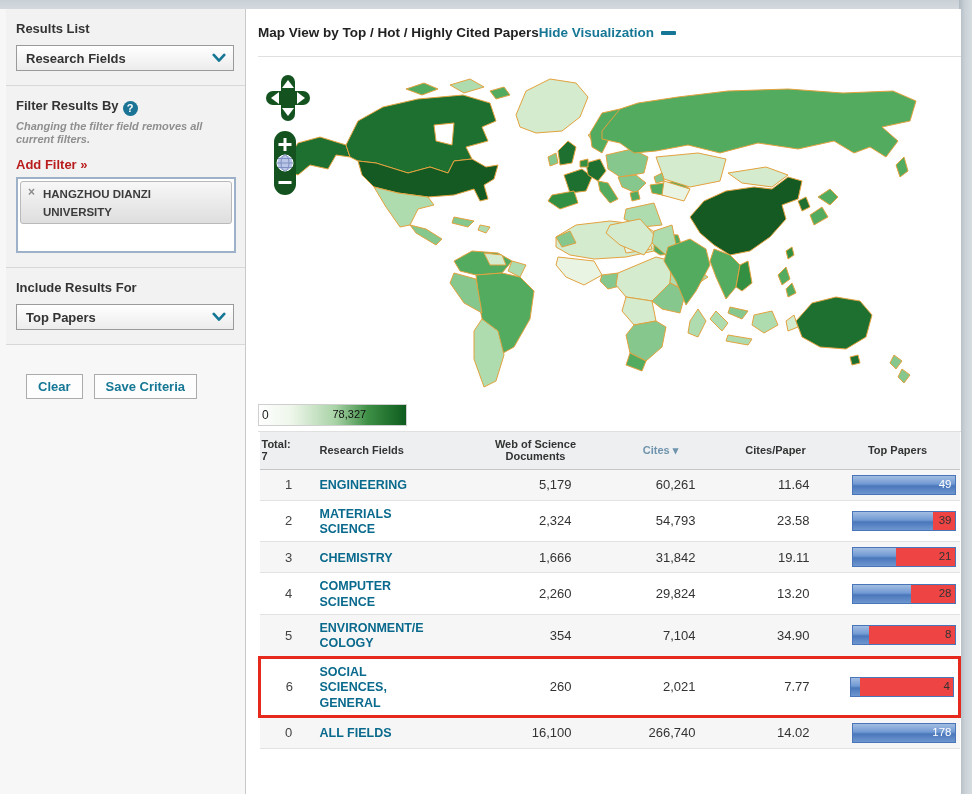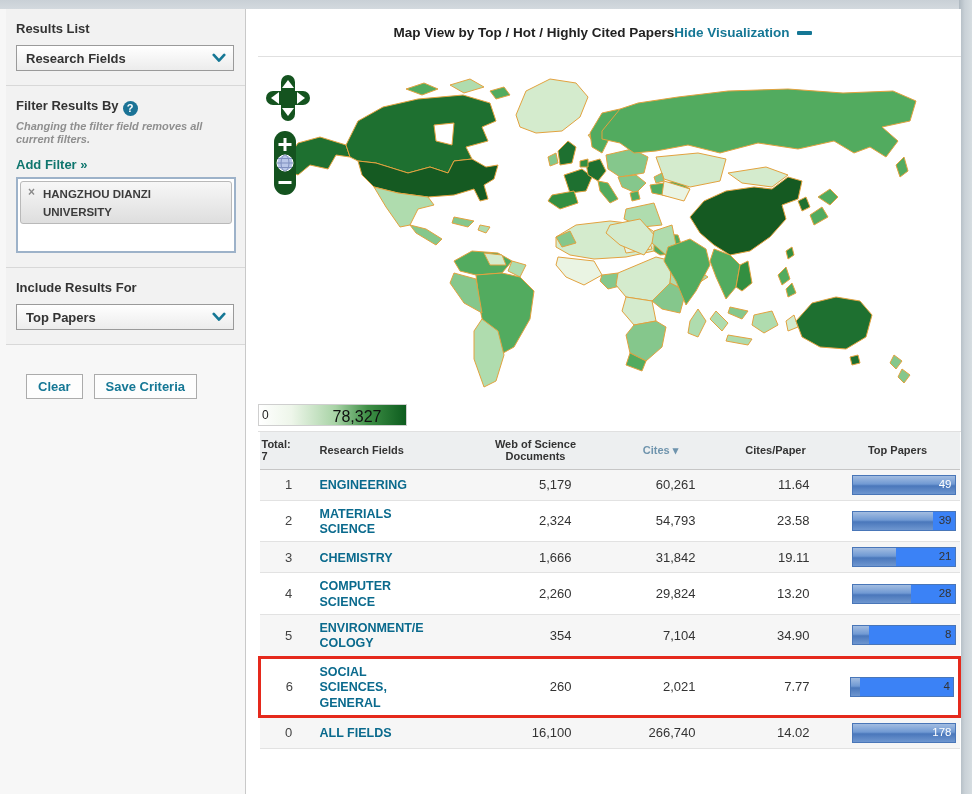--- a/index.html
+++ b/index.html
@@ -15,61 +15,61 @@
   
   .sidebar { width:246px; min-width:246px; background:#f7f7f7; border-right:1px solid #c9c9c9; height:100%; padding-left:6px; }
   .side-section { background:#f2f2f2; border-bottom:1px solid #d8d8d8; padding:12px 12px 14px 10px; }
   .side-section.plain { background:#f7f7f7; border-bottom:none; }
   .side-h { font-size:13px; font-weight:bold; color:#333; margin-bottom:9px; }
   .selectbox { width:218px; height:26px; border:1px solid #9a9a9a; background:linear-gradient(180deg,#ffffff,#ececec); display:flex; align-items:center; justify-content:space-between; padding:0 7px 0 9px; cursor:pointer; }
   .selectbox .sel-label { font-size:13px; font-weight:bold; color:#333; }
   .chev { width:14px; height:10px; }
   .help-badge { display:inline-flex; width:15px; height:15px; border-radius:50%; background:#1b7396; color:#fff; font-size:11px; font-weight:bold; align-items:center; justify-content:center; vertical-align:-2px; margin-left:4px; cursor:pointer; }
   .note { font-size:11px; font-style:italic; color:#8f8f8f; font-weight:bold; line-height:1.25; margin:2px 0 8px 0; width:200px; }
-  .add-filter { font-size:13px; font-weight:bold; color:#0f766e; text-decoration:none; display:inline-block; margin-bottom:5px; cursor:pointer; }
+  .add-filter { font-size:13px; font-weight:bold; color:#b91c1c; text-decoration:none; display:inline-block; margin-bottom:5px; cursor:pointer; }
   .filter-box { width:220px; height:76px; background:#fff; border:2px solid #9db2c9; padding:2px; }
   .filter-tag { background:linear-gradient(180deg,#f7f7f7,#dedede); border:1px solid #b9b9b9; border-radius:3px; padding:2px 6px 3px 22px; position:relative; cursor:default; }
   .filter-tag .x { position:absolute; left:7px; top:3px; color:#8a8a8a; font-size:12px; font-weight:bold; cursor:pointer; }
   .filter-tag .t { font-size:11.5px; font-weight:bold; color:#3c3c3c; line-height:1.2; white-space:pre-line; }
   .btn-row { padding:17px 0 0 10px; display:flex; gap:11px; }
   .btn { background:#fdfdfd; border:1px solid #ababab; color:#157795; font-weight:bold; font-size:13px; padding:4px 11px; cursor:pointer; font-family:"Liberation Sans",sans-serif; }
 
   
   .main { flex:1; background:#fff; padding:0 0 0 12px; position:relative; }
-  .map-header { height:48px; display:flex; align-items:center; justify-content:center; border-bottom:1px solid #e0e0e0; padding-right:14px; }
+  .map-header { height:48px; display:flex; align-items:center; justify-content:flex-start; border-bottom:1px solid #e0e0e0; padding-right:14px; }
   .sec-title { font-size:13.5px; font-weight:bold; color:#222; }
   .teal-link { font-size:13.5px; font-weight:bold; color:#157795; text-decoration:none; cursor:pointer; display:inline-flex; align-items:center; gap:7px; }
   .minus-glyph { width:15px; height:4px; background:#157795; border-radius:1px; display:inline-block; }
 
   .map-area { position:relative; height:375px; border-bottom:1px solid #e0e0e0; }
   .map-svg { position:absolute; left:0; top:12px; }
   .map-svg path, .map-svg polygon { stroke:#e2a23f; stroke-width:1; stroke-linejoin:round; }
   .c0{fill:#eaf4e3}.c1{fill:#d4ebcd}.c2{fill:#afdcae}.c3{fill:#85c78c}.c4{fill:#52ab5f}.c5{fill:#338f41}.c6{fill:#1e7030}.c7{fill:#155a22}.sea{fill:#ffffff}
   .map-controls { position:absolute; left:8px; top:18px; width:46px; }
   .legend { position:absolute; left:0; top:347px; width:149px; height:22px; background:linear-gradient(90deg,#ffffff 0%,#eef6ea 22%,#a8d3a6 52%,#3e8f46 74%,#0d5c1e 100%); border:1px solid #cfcfcf; }
   .legend .lmin { position:absolute; left:3px; top:3px; font-size:12px; color:#1c1c1c; }
-  .legend .lmax { position:absolute; left:50%; top:3px; font-size:16px; color:#101010; }
+  .legend .lmax { position:absolute; left:50%; top:3px; font-size:11px; color:#101010; }
 
   .report-header { height:40px; display:flex; align-items:center; justify-content:space-between; border-bottom:1px solid #cfcfcf; padding-right:14px; }
 
   
   table.report { border-collapse:collapse; width:700px; table-layout:fixed; margin-top:0; }
   .report th { background:#edeff0; border-bottom:1px solid #c6c6c6; font-size:11px; font-weight:bold; color:#333; padding:5px 2px; vertical-align:middle; height:37px; }
   .report col.c-rank{width:58px}.report col.c-field{width:148px}.report col.c-docs{width:140px}.report col.c-cites{width:110px}.report col.c-cpp{width:120px}.report col.c-top{width:124px}
   .report th.left{text-align:left;} .report th.center{text-align:center;}
   .report th .sorted { color:#6f94ad; cursor:pointer;text-align:right; }
   .report td { border-bottom:1px solid #e2e2e2; font-size:13px; color:#333; padding:5px 2px; vertical-align:middle; }
   .report tr.odd td { background:#f6f6f6; }
   .pre { white-space:pre-line; }
   td.rank { text-align:center; color:#444; }
   td.field a { color:#0a6a8d; font-weight:bold; text-decoration:none; font-size:12.5px; line-height:1.15; cursor:pointer; }
   td.num { text-align:right; }
   td.docs { padding-right:34px; } td.cites { padding-right:20px; } td.cpp { padding-right:26px; }
   td.topcell { text-align:right; padding-right:4px; }
-  .bar { position:relative; display:inline-block; width:104px; height:20px; border:1px solid #4976b8; background:#3b82f6; vertical-align:middle; }
+  .bar { position:relative; display:inline-block; width:104px; height:20px; border:1px solid #4976b8; background:#ef4444; vertical-align:middle; }
   .bar .fill { position:absolute; left:0; top:0; bottom:0; background:linear-gradient(180deg,#a3bde1 0%,#7099d3 45%,#4a77bb 55%,#6e96cf 100%); }
   .bar .val { position:absolute; right:3px; top:2px; font-size:11.5px; color:#333; }
   .bar .val.light { color:#fff; }
   tr.highlight td { border-top:3px solid #e5291c; border-bottom:3px solid #e5291c; }
   tr.highlight td:first-child { border-left:3px solid #e5291c; border-top-left-radius:7px; border-bottom-left-radius:7px; }
   tr.highlight td:last-child { border-right:3px solid #e5291c; border-top-right-radius:7px; border-bottom-right-radius:7px; }
 </style>
 </head>
 <body>
 

